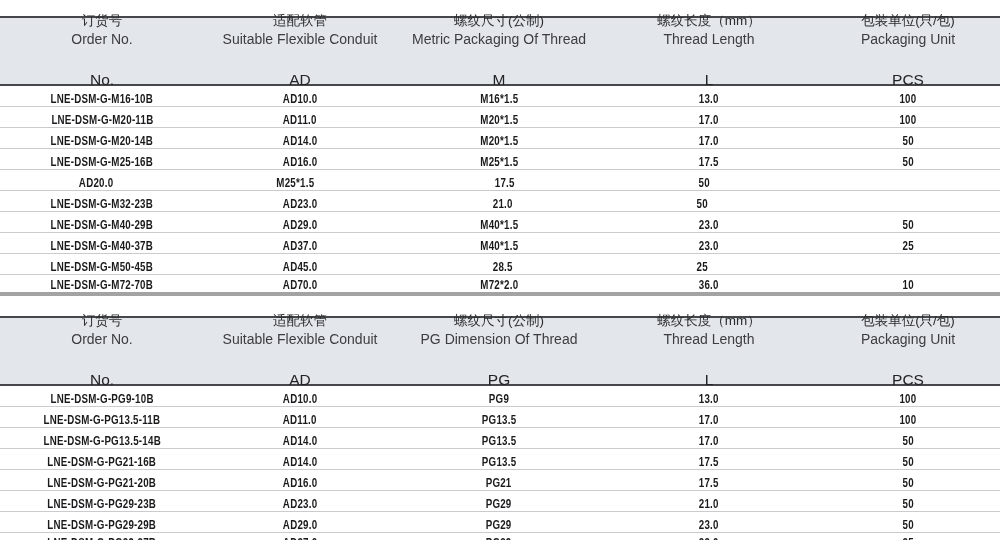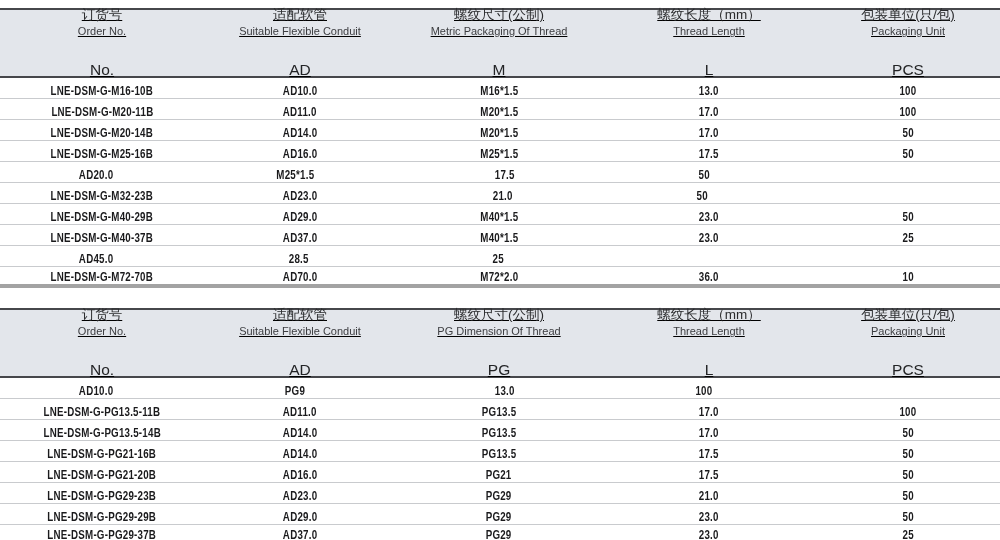--- a/index.html
+++ b/index.html
@@ -2,40 +2,40 @@
 <html><head>
 <meta charset="utf-8">
 <style>
   html, body { margin: 0; padding: 0; }
   body {
     width: 1000px; height: 540px;
     background: #ffffff;
     font-family: "Liberation Sans", sans-serif;
     overflow: hidden;
   }
-  .page { width: 1000px; height: 416px; padding-top: 8px; box-sizing: border-box; text-decoration: underline; }
+  .page { width: 1000px; height: 416px; padding-top: 16px; box-sizing: border-box; }
 
   .spec-table { width: 1000px; }
   .spec-table + .spec-table { margin-top: 20px; }
 
   .thead {
     display: flex;
     background: #e3e6eb;
     border-top: 2px solid #46474b;
     border-bottom: 2px solid #46474b;
     height: 70px;
     box-sizing: border-box;
   }
   .hcell {
     display: flex; flex-direction: column;
     justify-content: center; align-items: center;
     text-align: center; height: 100%;
   }
   .h-zh  { font-size: 13.5px; color: #2b2c2e; line-height: 1.3; }
-  .h-en  { font-size: 11px;   color: #3c3d40; line-height: 1.3; margin-top: 1px; }
+  .h-en  { font-size: 14px;   color: #3c3d40; line-height: 1.3; margin-top: 1px; }
   .h-code{ font-size: 15.5px; color: #232426; line-height: 1.4; margin-top: 20px; }
 
   .trow {
     display: flex; align-items: flex-end;
     height: 21px; box-sizing: border-box;
     border-bottom: 1px solid #c9cbce;
     background: #ffffff;
   }
   .trow:last-child { border-bottom: 4px solid #a3a3a3; }
   .tcell {
@@ -133,20 +133,21 @@
           <div class="tcell c4"><span class="cv">50</span></div>
         </div>
         <div class="trow">
           <div class="tcell c0"><span class="cv">LNE-DSM-G-M40-37B</span></div>
           <div class="tcell c1"><span class="cv">AD37.0</span></div>
           <div class="tcell c2"><span class="cv">M40*1.5</span></div>
           <div class="tcell c3"><span class="cv">23.0</span></div>
           <div class="tcell c4"><span class="cv">25</span></div>
         </div>
         <div class="trow">
+          <div class="tcell c0"><span class="cv">LNE-DSM-G-M50-45B</span></div>
           <div class="tcell c1"><span class="cv">AD45.0</span></div>
           <div class="tcell c3"><span class="cv">28.5</span></div>
           <div class="tcell c4"><span class="cv">25</span></div>
         </div>
         <div class="trow">
           <div class="tcell c0"><span class="cv">LNE-DSM-G-M72-70B</span></div>
           <div class="tcell c1"><span class="cv">AD70.0</span></div>
           <div class="tcell c2"><span class="cv">M72*2.0</span></div>
           <div class="tcell c3"><span class="cv">36.0</span></div>
           <div class="tcell c4"><span class="cv">10</span></div>
@@ -177,20 +178,21 @@
           <div class="h-code">L</div>
         </div>
         <div class="hcell c4">
           <div class="h-zh">包装单位(只/包)</div>
           <div class="h-en">Packaging Unit</div>
           <div class="h-code">PCS</div>
         </div>
       </div>
     <div class="tbody">
         <div class="trow">
+          <div class="tcell c0"><span class="cv">LNE-DSM-G-PG9-10B</span></div>
           <div class="tcell c1"><span class="cv">AD10.0</span></div>
           <div class="tcell c2"><span class="cv">PG9</span></div>
           <div class="tcell c3"><span class="cv">13.0</span></div>
           <div class="tcell c4"><span class="cv">100</span></div>
         </div>
         <div class="trow">
           <div class="tcell c0"><span class="cv">LNE-DSM-G-PG13.5-11B</span></div>
           <div class="tcell c1"><span class="cv">AD11.0</span></div>
           <div class="tcell c2"><span class="cv">PG13.5</span></div>
           <div class="tcell c3"><span class="cv">17.0</span></div>

